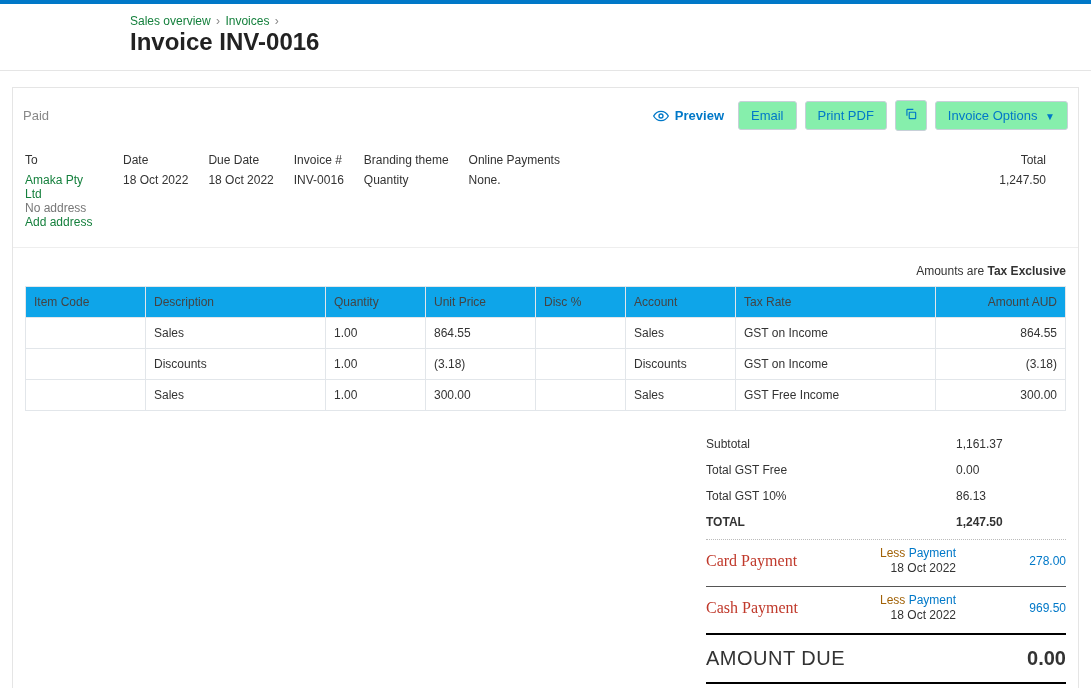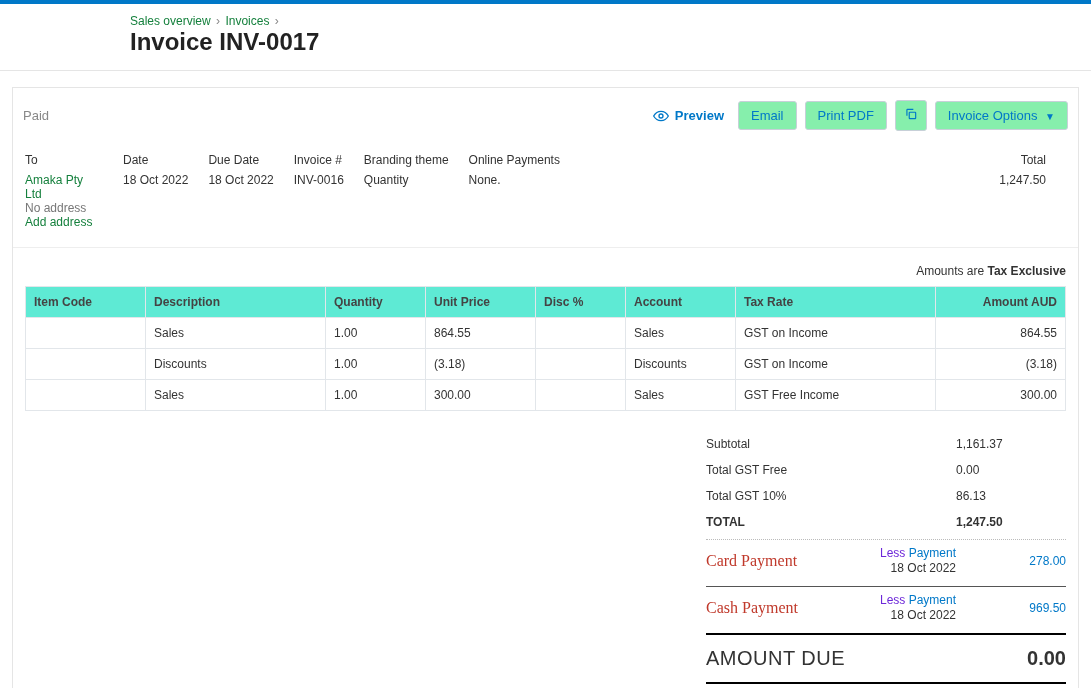--- a/index.html
+++ b/index.html
@@ -31,52 +31,52 @@
   .headerinfo { display: flex; padding: 10px 12px 18px 12px; border-bottom: 1px solid #eee; }
   .hi-col { margin-right: 20px; font-size: 12px; }
   .hi-col .lbl { color: #333; font-weight: normal; padding-bottom: 6px; }
   .hi-col .val { color: #333; }
   .hi-col .noaddr { color: #777; }
   .hi-right { margin-left: auto; text-align: right; }
   .amounts-note { text-align: right; padding: 16px 12px 8px 12px; font-size: 12px; color: #333;}
   .amounts-note b { font-weight: bold; }
   table.lines { width: calc(100% - 24px); margin: 0 12px; border-collapse: collapse; font-size: 12px; }
   table.lines th, table.lines td { border: 1px solid #e2e6ea; padding: 8px 8px; text-align: left; }
-  table.lines th { background: #5eead4; font-weight: bold; color: #444; }
+  table.lines th { background: #0ea5e9; font-weight: normal; color: #444; }
   table.lines td.num, table.lines th.num { text-align: right; }
   .totals { width: 360px; margin: 20px 12px 20px auto; font-size: 12px; }
   .trow { display: flex; justify-content: space-between; padding: 6px 0; }
   .trow .l { color: #333; }
   .trow .r { color: #333; width: 110px; }
   .trow.bold .l, .trow.bold .r { font-weight: bold; }
   .dotsep { border-top: 1px dotted #bbb; margin: 4px 0; }
   .solidsep { border-top: 1px solid #555; margin: 4px 0; }
   .thicksep { border-top: 2px solid #000; margin: 4px 0; }
   .payrow { display: flex; align-items: center; padding: 2px 0 6px 0;}
   .payrow .annot { color: #c0392b; font-family: 'Segoe Script', 'Comic Sans MS', cursive; flex: 0 0 auto; margin-right: auto; font-size: 16px;}
   .payrow .lesswrap { text-align: right; line-height: 1.25; flex: 0 0 auto;}
-  .payrow .less { color: #6d28d9; }
+  .payrow .less { color: #a16207; }
   .payrow .paylink { color: #0078c8; }
   .payrow .date { color: #333; }
   .payrow .amt { width: 110px; text-align: right; color: #0078c8; }
   .due { display: flex; justify-content: space-between; align-items: center; padding: 8px 0; }
   .due .l { font-size: 20px; font-weight: normal; letter-spacing: 0.5px;}
   .due .r { font-size: 20px; font-weight: bold; }
 </style>
 </head>
 <body>
 
 <div class="page">
   <div class="breadcrumb">
     <a>Sales overview</a>
     <span class="sep">›</span>
     <a>Invoices</a>
     <span class="sep">›</span>
   </div>
-  <div class="title">Invoice INV-0017</div>
+  <div class="title">Invoice INV-0016</div>
   <div class="hr"></div>
 
   <div class="frame">
     <div class="topbar">
       <div class="status">Paid</div>
       <div class="actions">
         <span class="preview-link">
           <svg class="eye-icon" viewBox="0 0 24 24" fill="none" stroke="#0078c8" stroke-width="2">
               <path d="M1 12s4-7 11-7 11 7 11 7-4 7-11 7S1 12 1 12z"></path>
               <circle cx="12" cy="12" r="3"></circle>

